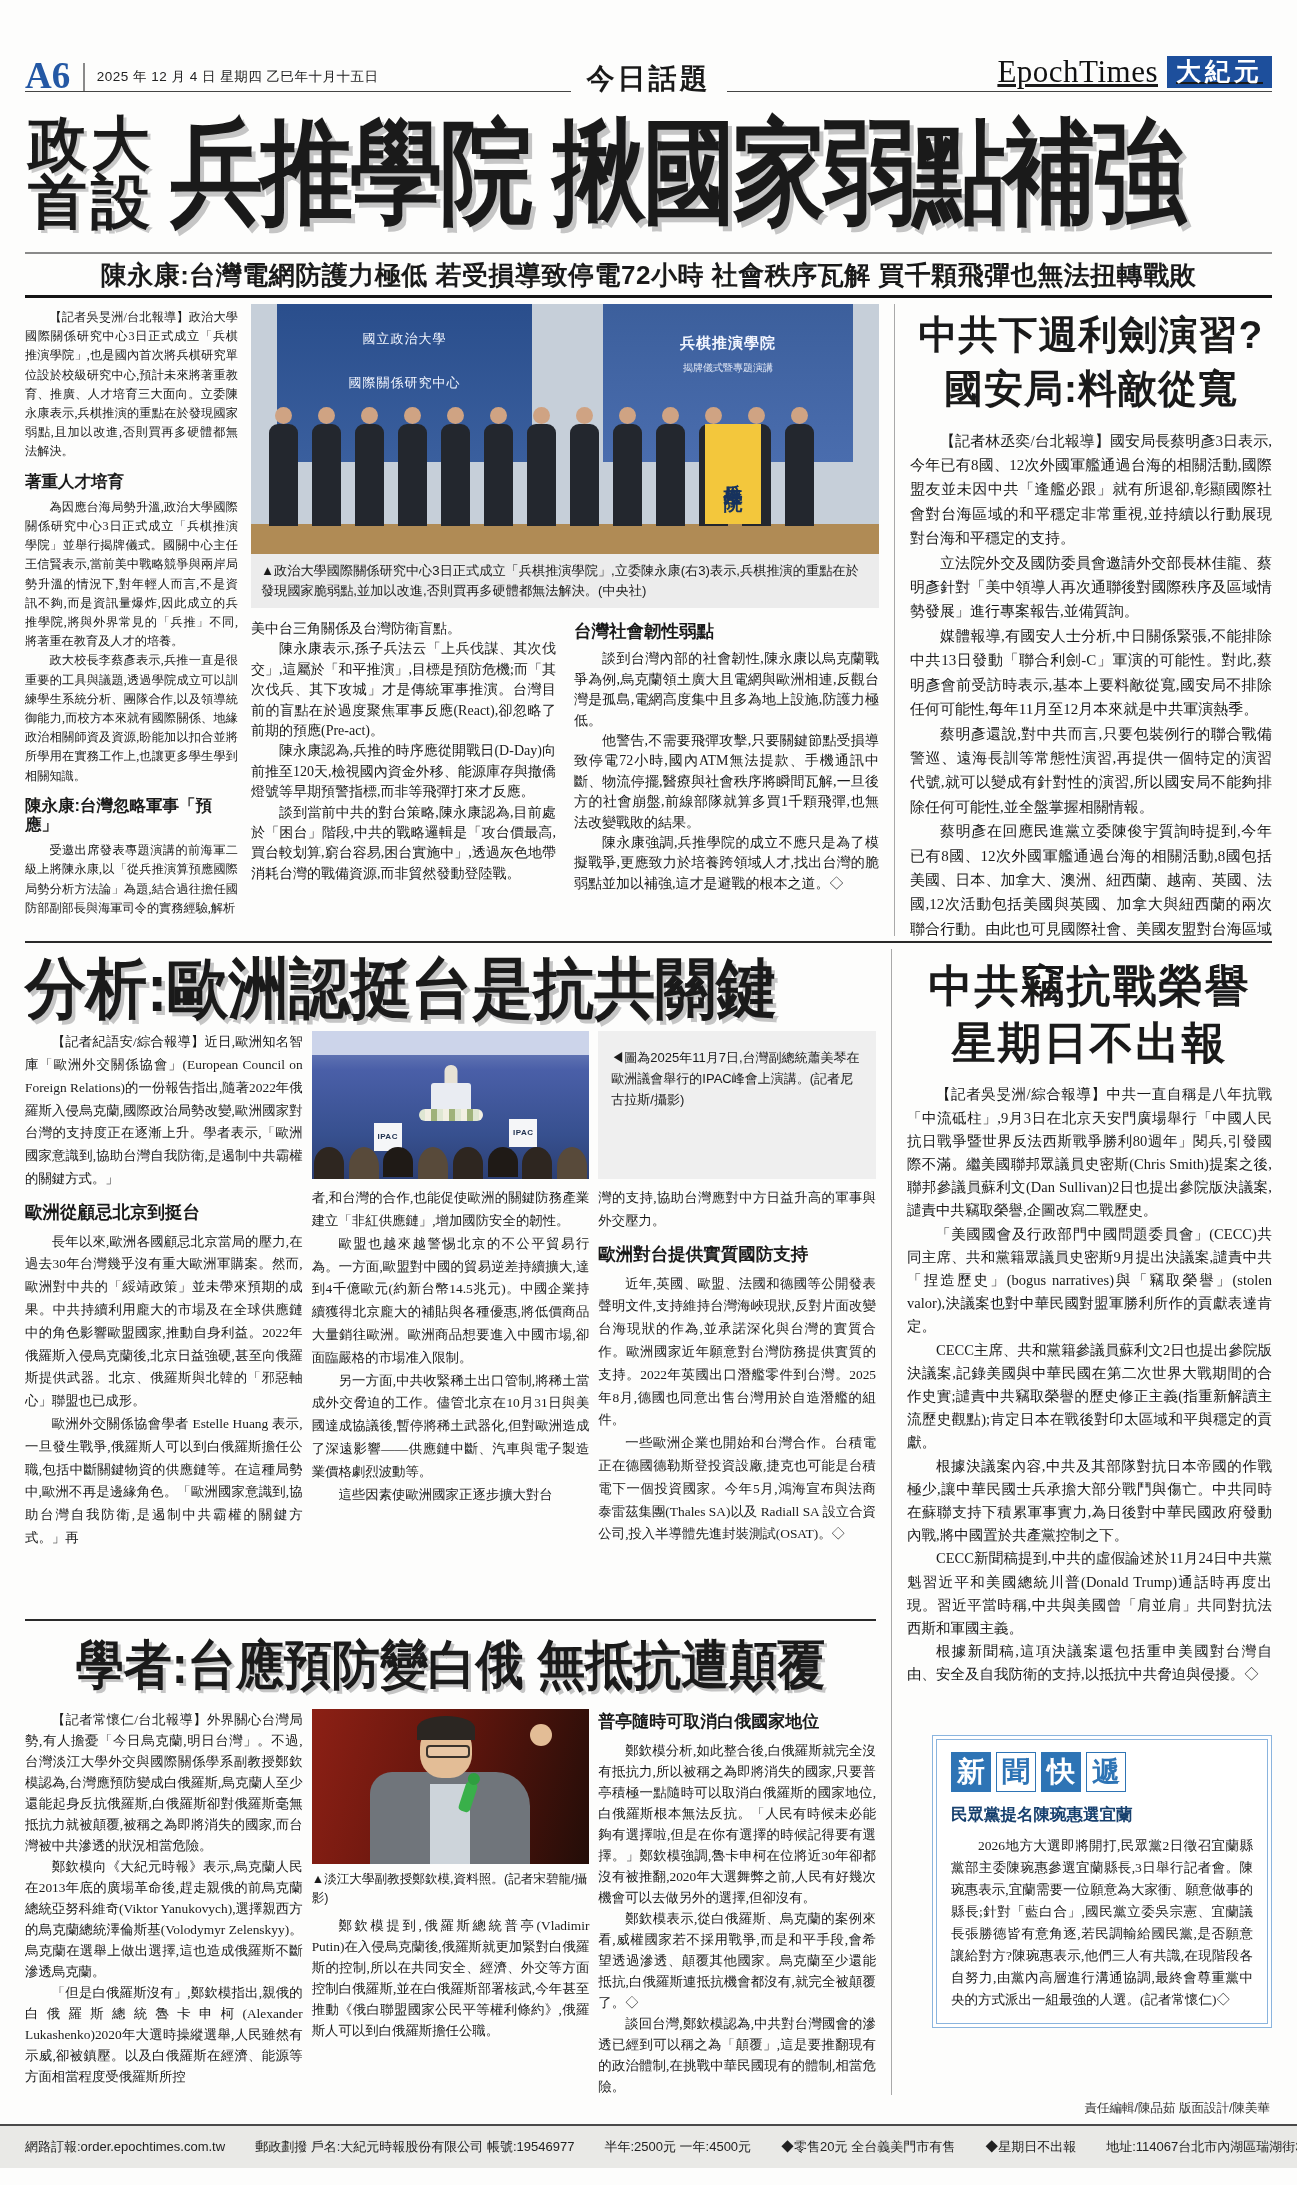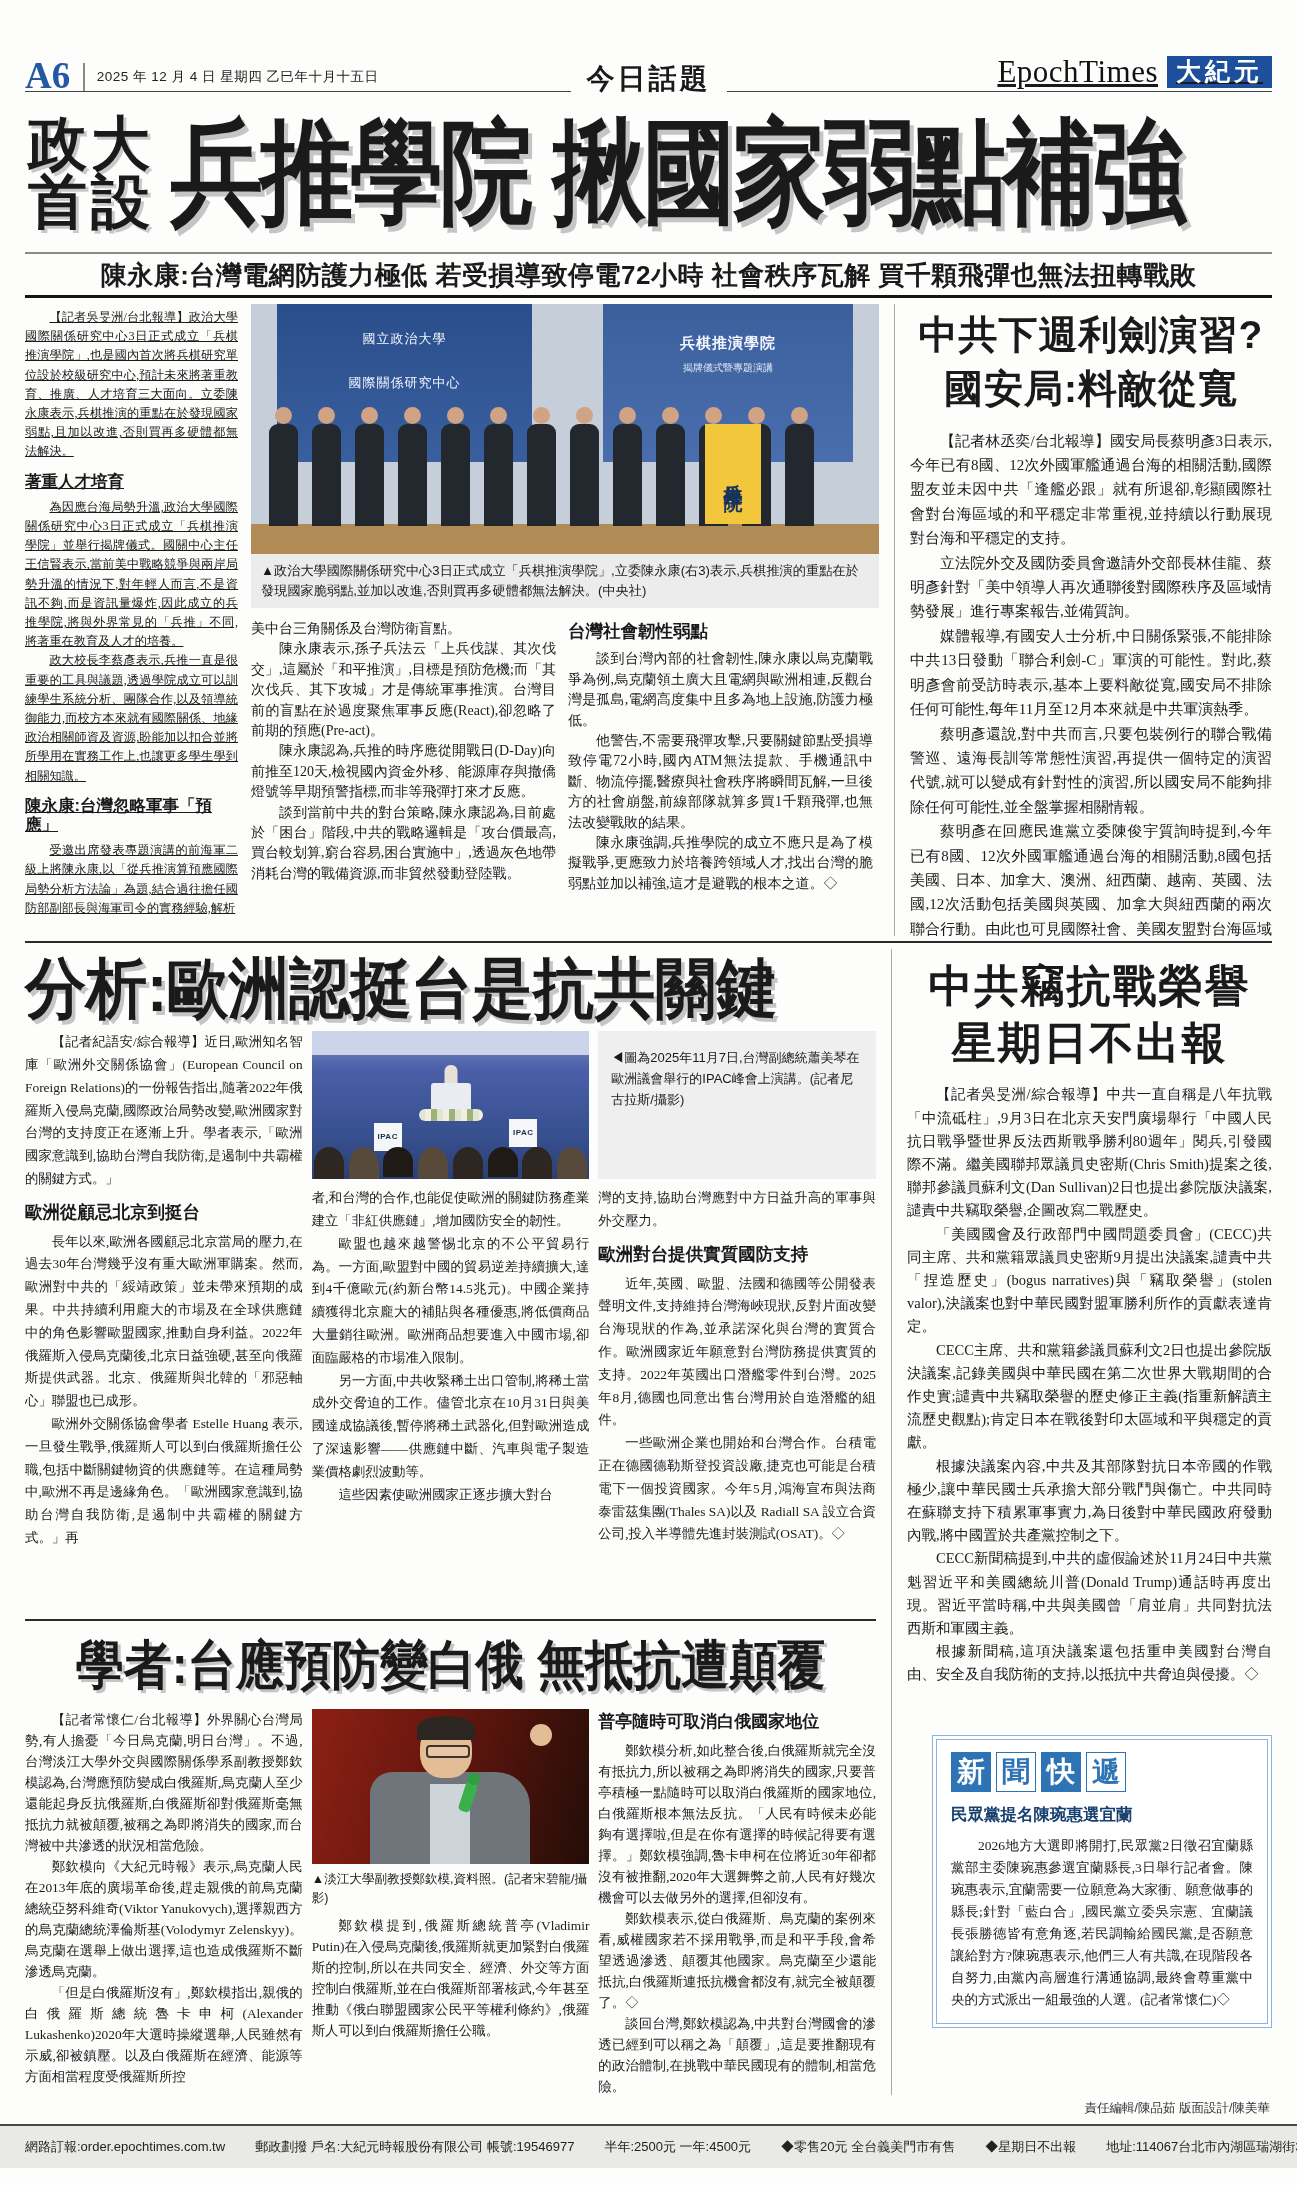--- a/index.html
+++ b/index.html
@@ -29,26 +29,26 @@
   .deck{position:absolute;left:25px;right:25px;top:258px;height:34px;font-family:"Liberation Sans",sans-serif;
        font-weight:700;font-size:26px;text-align:center;letter-spacing:.5px;white-space:nowrap;}
   .rule-black{position:absolute;left:25px;right:25px;top:295px;height:3px;background:#151515;}
 
   
   .art p{margin:0;text-indent:2em;text-align:justify;}
   .sub{font-family:"Liberation Sans",sans-serif;font-weight:700;text-indent:0;margin:9px 0 6px;}
 
   
   .band-top{position:absolute;left:25px;top:304px;width:1247px;height:632px;display:flex;}
-  .lead-col1{width:213px;height:100%;overflow:hidden;font-size:12.2px;line-height:19.2px;padding-top:4px;text-decoration:underline;}
+  .lead-col1{width:213px;height:100%;overflow:hidden;font-size:12.2px;line-height:19.2px;padding-top:4px;}
   .lead-col1 .sub{font-size:16.5px;margin:10px 0 7px;}
   .lead-mid{width:628px;margin-left:13px;display:flex;flex-direction:column;}
   .lead-caption{background:#ececec;padding:7px 10px;font-family:"Liberation Sans",sans-serif;
        font-size:13.2px;line-height:20px;}
-  .lead-cols{display:flex;gap:12px;margin-top:11px;flex:1;overflow:hidden;}
+  .lead-cols{display:flex;gap:18px;margin-top:11px;flex:1;overflow:hidden;}
   .lead-colA,.lead-colB{width:305px;font-size:14px;line-height:20.4px;}
   .lead-colB .sub{font-size:17.5px;margin:2px 0 8px;}
   .vdiv{width:1px;background:#a9a9a9;margin:0 15px;}
   .drill{flex:1;overflow:hidden;}
   .drill-headline{font-family:"Liberation Sans",sans-serif;font-weight:700;font-size:39px;line-height:1.38;
        text-align:center;margin:4px 0 13px;letter-spacing:1px;}
   .drill-body{font-size:15px;line-height:24.4px;}
 
   .rule-mid{position:absolute;left:25px;right:25px;top:941px;height:2px;background:#2a2a2a;}
 

